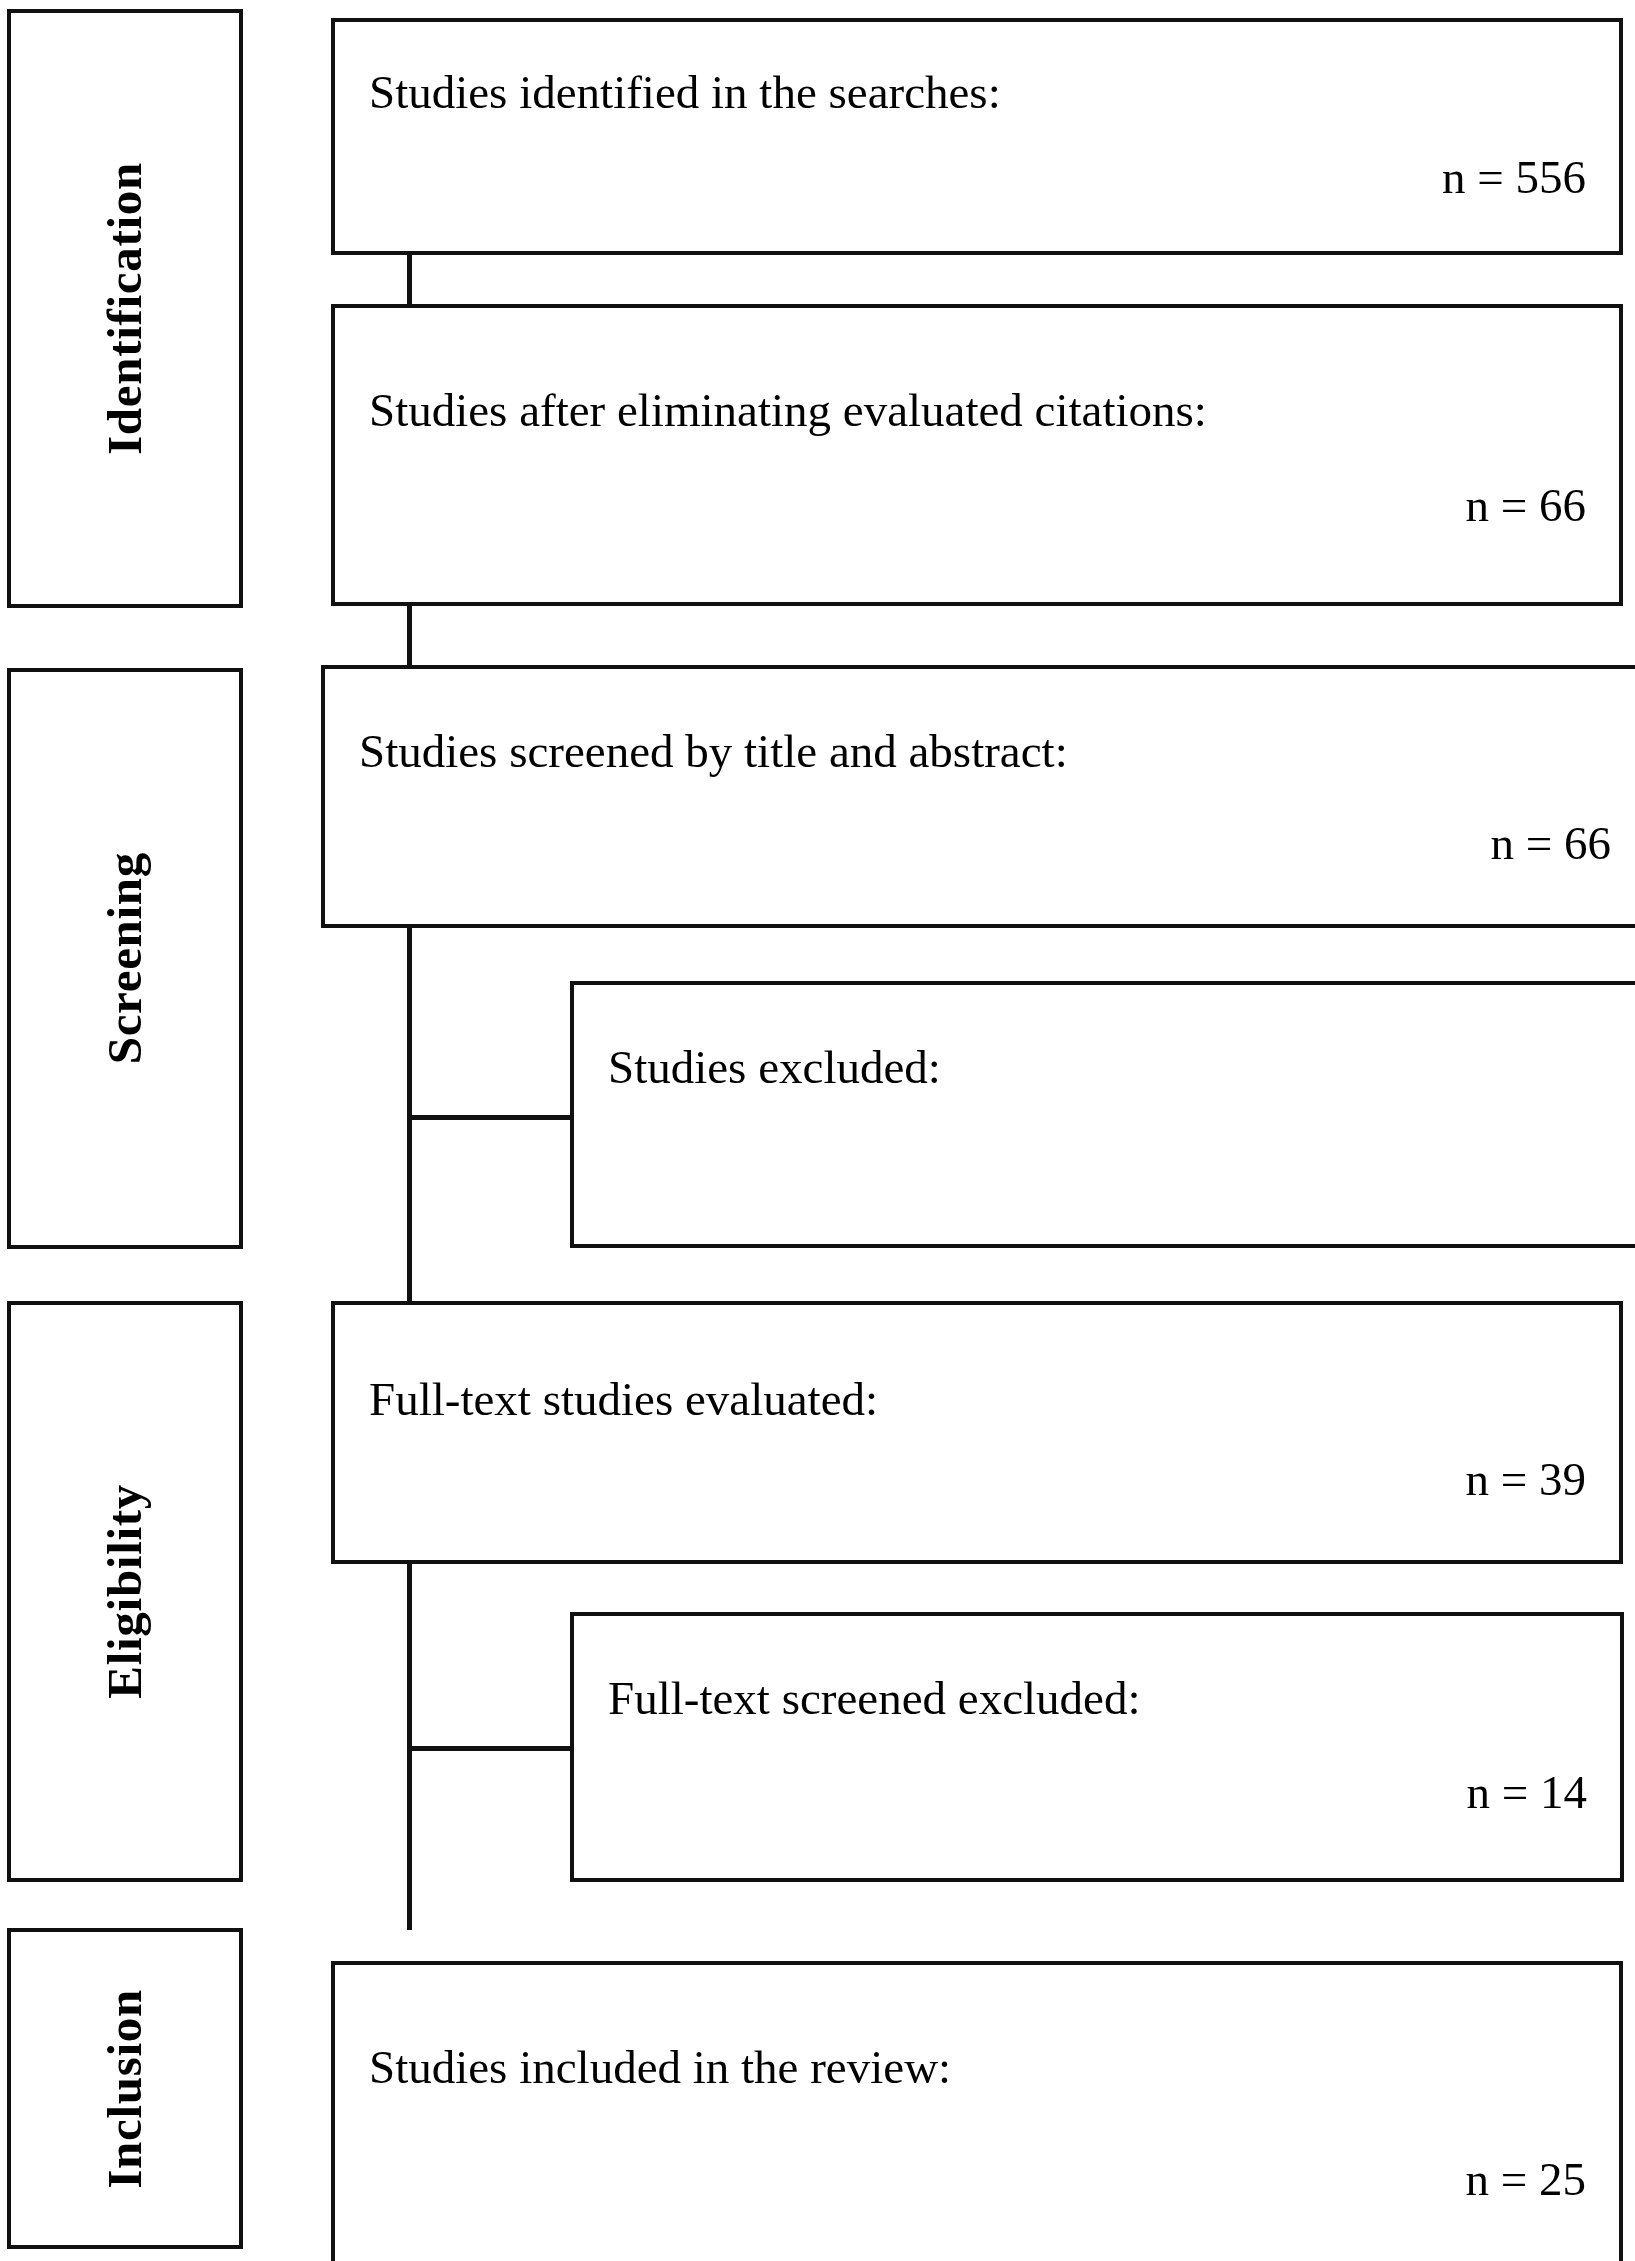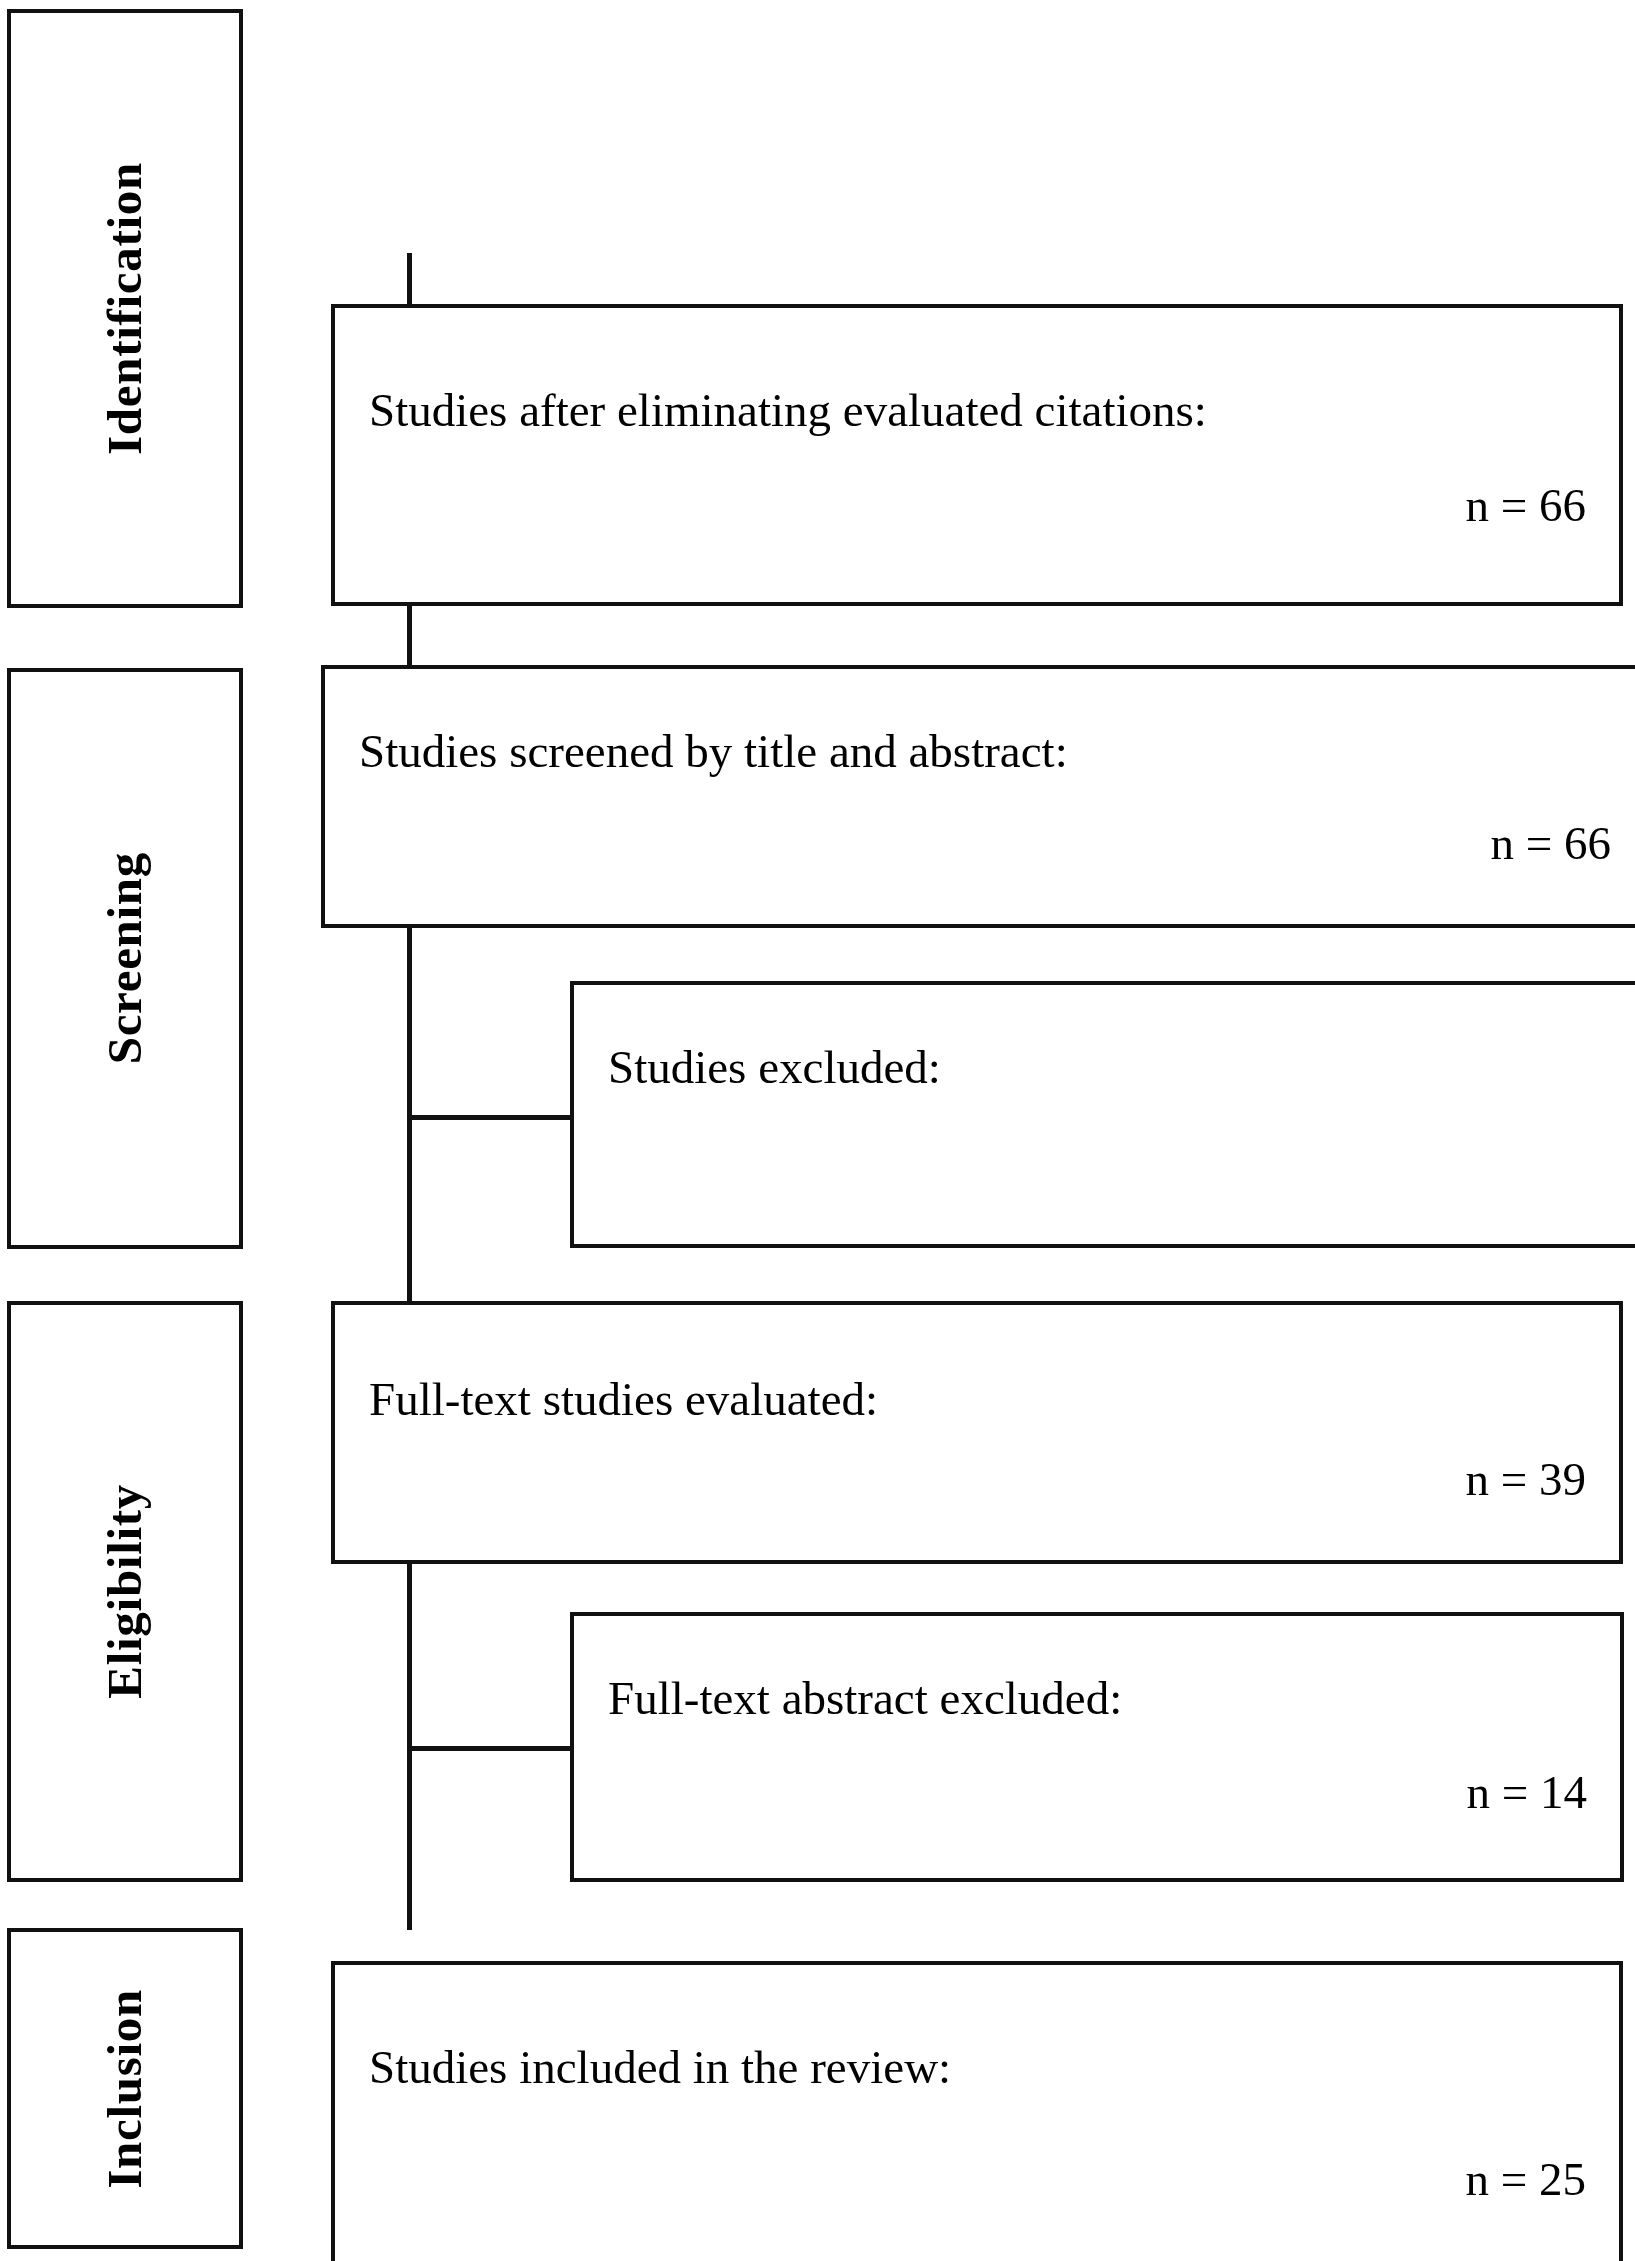--- a/index.html
+++ b/index.html
@@ -102,20 +102,24 @@
   <div class="conn-v" style="left:407px; top:253px; height:54px;"></div>
 
   <div class="conn-v" style="left:407px; top:603px; height:65px;"></div>
 
   <div class="conn-v" style="left:407px; top:926px; height:377px;"></div>
   <div class="conn-h" style="left:407px; top:1115px; width:165px;"></div>
 
   <div class="conn-v" style="left:407px; top:1561px; height:369px;"></div>
   <div class="conn-h" style="left:407px; top:1746px; width:165px;"></div>
 
+  <div class="flow-box" style="left:331px; top:18.4px; width:1292px; height:237px;">
+    <span class="flow-title-pos" style="top:47px;">Studies identified in the searches:</span>
+    <span class="flow-count-pos" style="top:132px;">n = 556</span>
+  </div>
 
   <div class="flow-box" style="left:331px; top:304px; width:1292px; height:302px;">
     <span class="flow-title-pos" style="top:79px;">Studies after eliminating evaluated citations:</span>
     <span class="flow-count-pos" style="top:174px;">n = 66</span>
   </div>
 
   <div class="flow-box" style="left:321px; top:665px; width:1327px; height:263px;">
     <span class="flow-title-pos" style="top:59px;">Studies screened by title and abstract:</span>
     <span class="flow-count-pos" style="top:151px;">n = 66</span>
   </div>
@@ -124,21 +128,21 @@
     <span class="flow-title-pos" style="top:59px;">Studies excluded:</span>
     <span class="flow-count-pos" style="top:153px;">n = 27</span>
   </div>
 
   <div class="flow-box" style="left:331px; top:1301px; width:1292px; height:263px;">
     <span class="flow-title-pos" style="top:59px;margin-top:12px;">Full-text studies evaluated:</span>
     <span class="flow-count-pos" style="top:151px;">n = 39</span>
   </div>
 
   <div class="flow-box" style="left:570px; top:1612px; width:1054px; height:270px;">
-    <span class="flow-title-pos" style="top:59px;">Full-text abstract excluded:</span>
+    <span class="flow-title-pos" style="top:59px;">Full-text screened excluded:</span>
     <span class="flow-count-pos" style="top:153px;text-align:right;">n = 14</span>
   </div>
 
   <div class="flow-box" style="left:331px; top:1928px; width:1292px; height:321px;margin-top:33px;">
     <span class="flow-title-pos" style="top:79px;">Studies included in the review:</span>
     <span class="flow-count-pos" style="top:191px;">n = 25</span>
   </div>
 
 </div>
 

